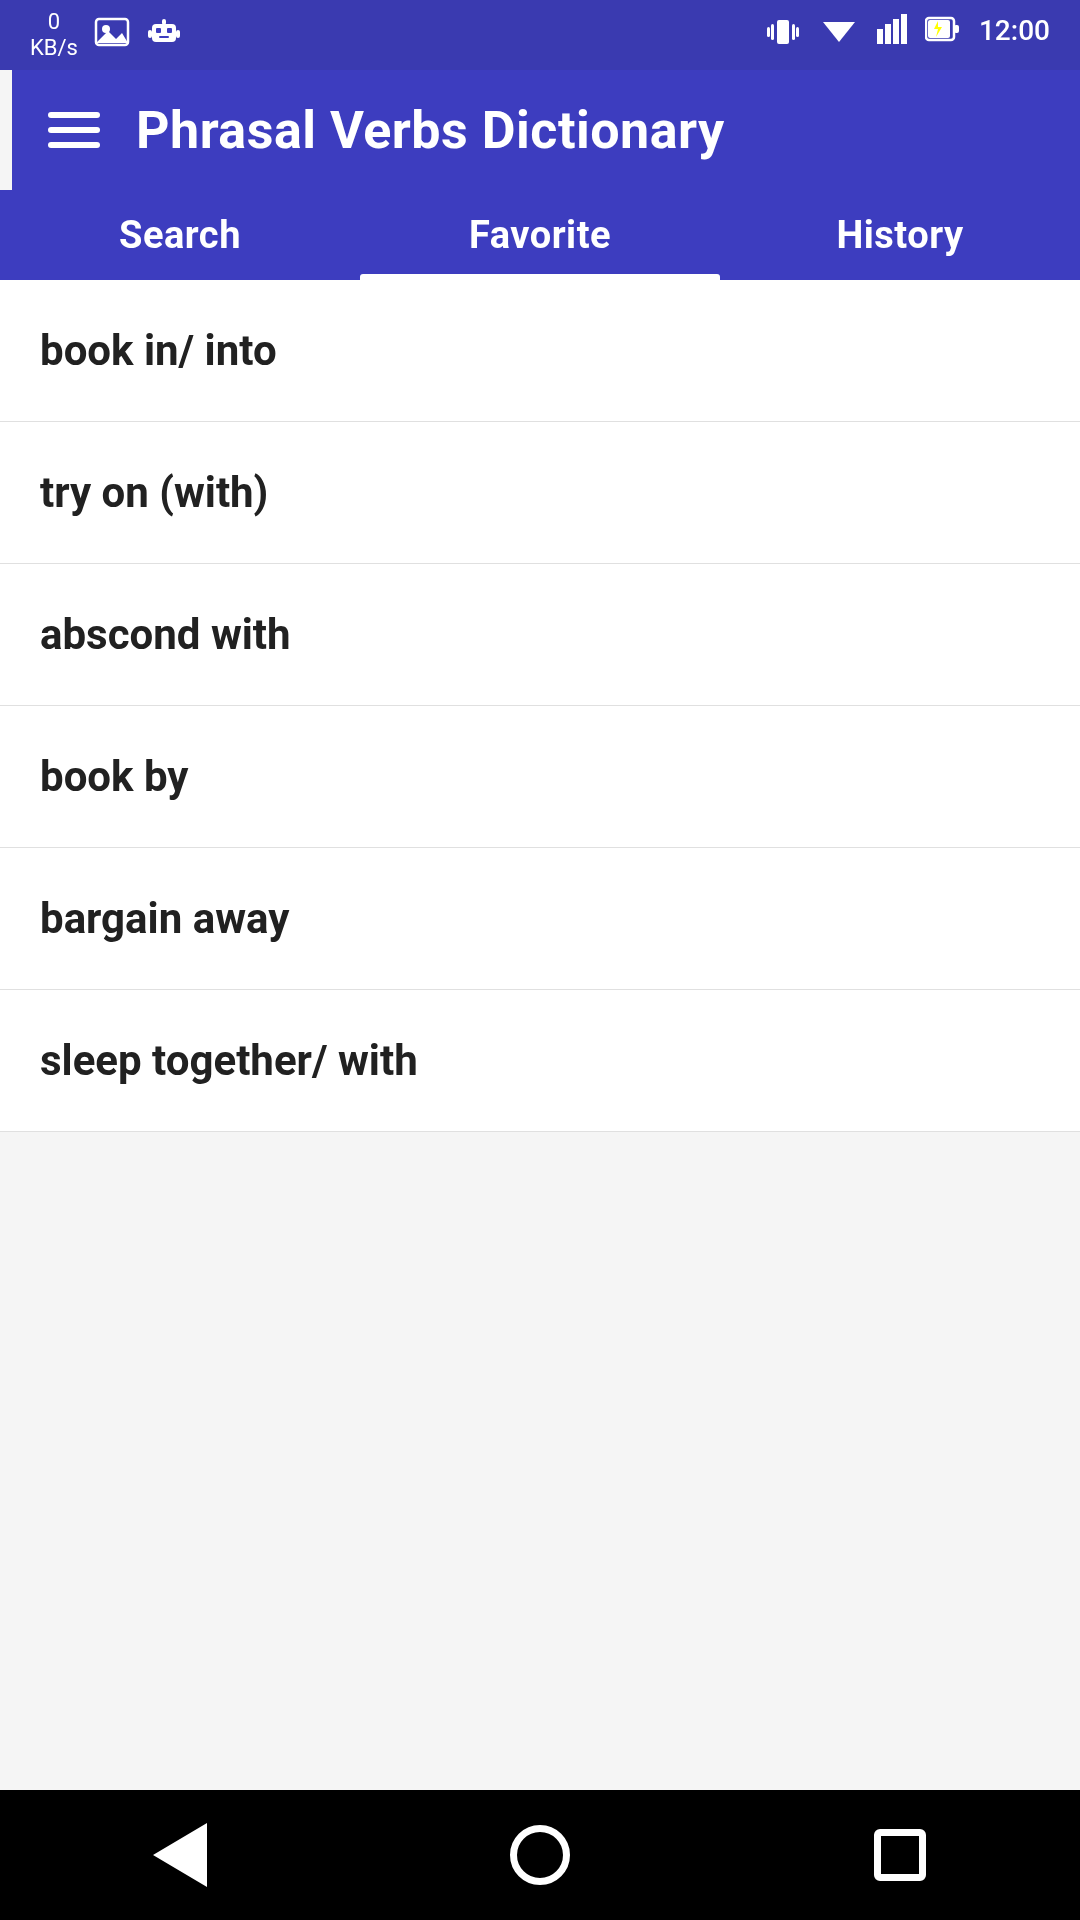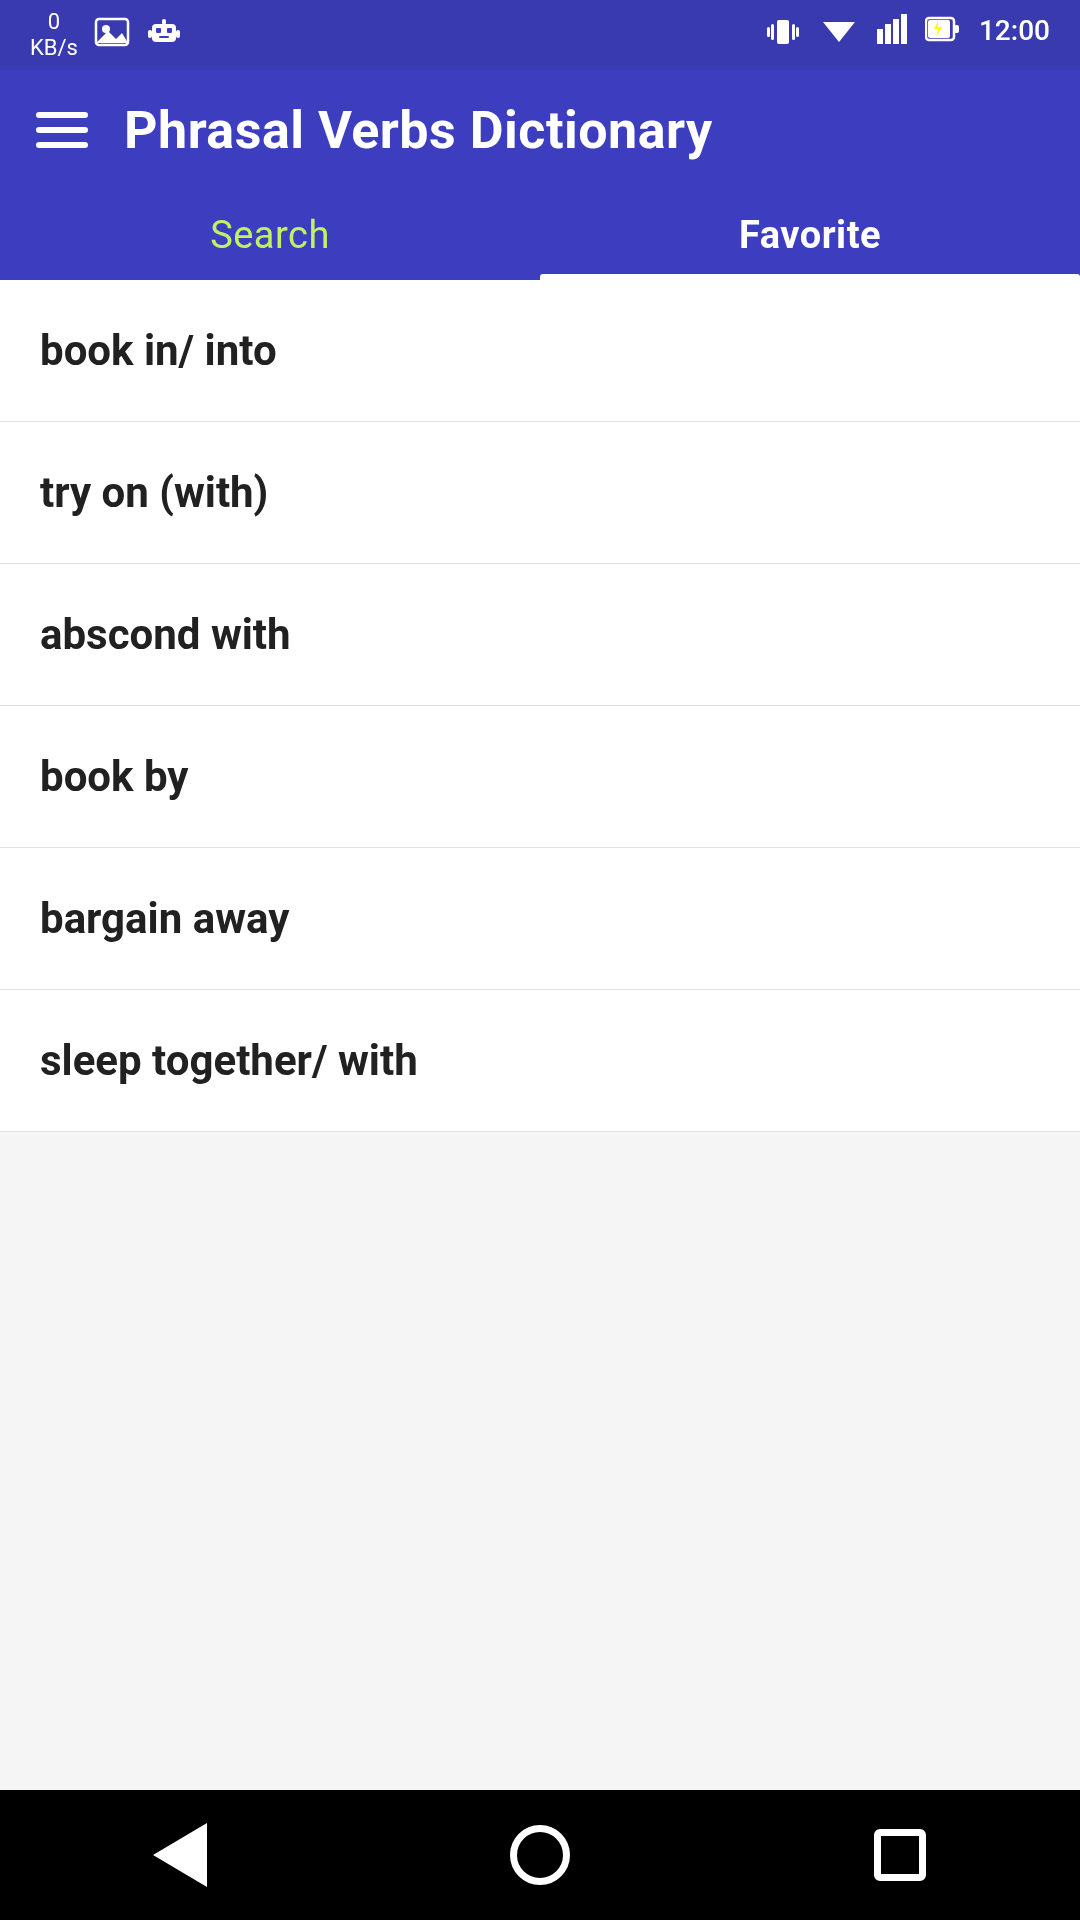--- a/index.html
+++ b/index.html
@@ -47,20 +47,21 @@
     }
 
     
     .app-header {
       background: #3d3dbf;
       padding: 0 36px;
       height: 120px;
       display: flex;
       align-items: center;
       gap: 36px;
+      margin-left: 12px;
     }
 
     .hamburger-icon {
       display: flex;
       flex-direction: column;
       gap: 9px;
       cursor: pointer;
     }
 
     .hamburger-icon span {
@@ -86,24 +87,24 @@
       height: 90px;
     }
 
     .tab {
       flex: 1;
       display: flex;
       align-items: center;
       justify-content: center;
       height: 90px;
       font-size: 38px;
-      font-weight: 400;
+      font-weight: 700;
       cursor: pointer;
       position: relative;
-      color: #bef264;
+      color: #ffffff;
       letter-spacing: 0.5px;
     }
 
     .tab.active {
       color: white;
       font-weight: 700;
     }
 
     .tab.active::after {
       content: '';
@@ -246,20 +247,23 @@
   <span class="app-title">Phrasal Verbs Dictionary</span>
 </div>
 
 <div class="tabs">
   <div class="tab">
     <span>Search</span>
   </div>
   <div class="tab active">
     <span>Favorite</span>
   </div>
+  <div class="tab">
+    <span>History</span>
+  </div>
 </div>
 
 <div class="list-container">
   <div class="list-item">book in/ into</div>
   <div class="list-item">try on (with)</div>
   <div class="list-item">abscond with</div>
   <div class="list-item">book by</div>
   <div class="list-item">bargain away</div>
   <div class="list-item">sleep together/ with</div>
 </div>

